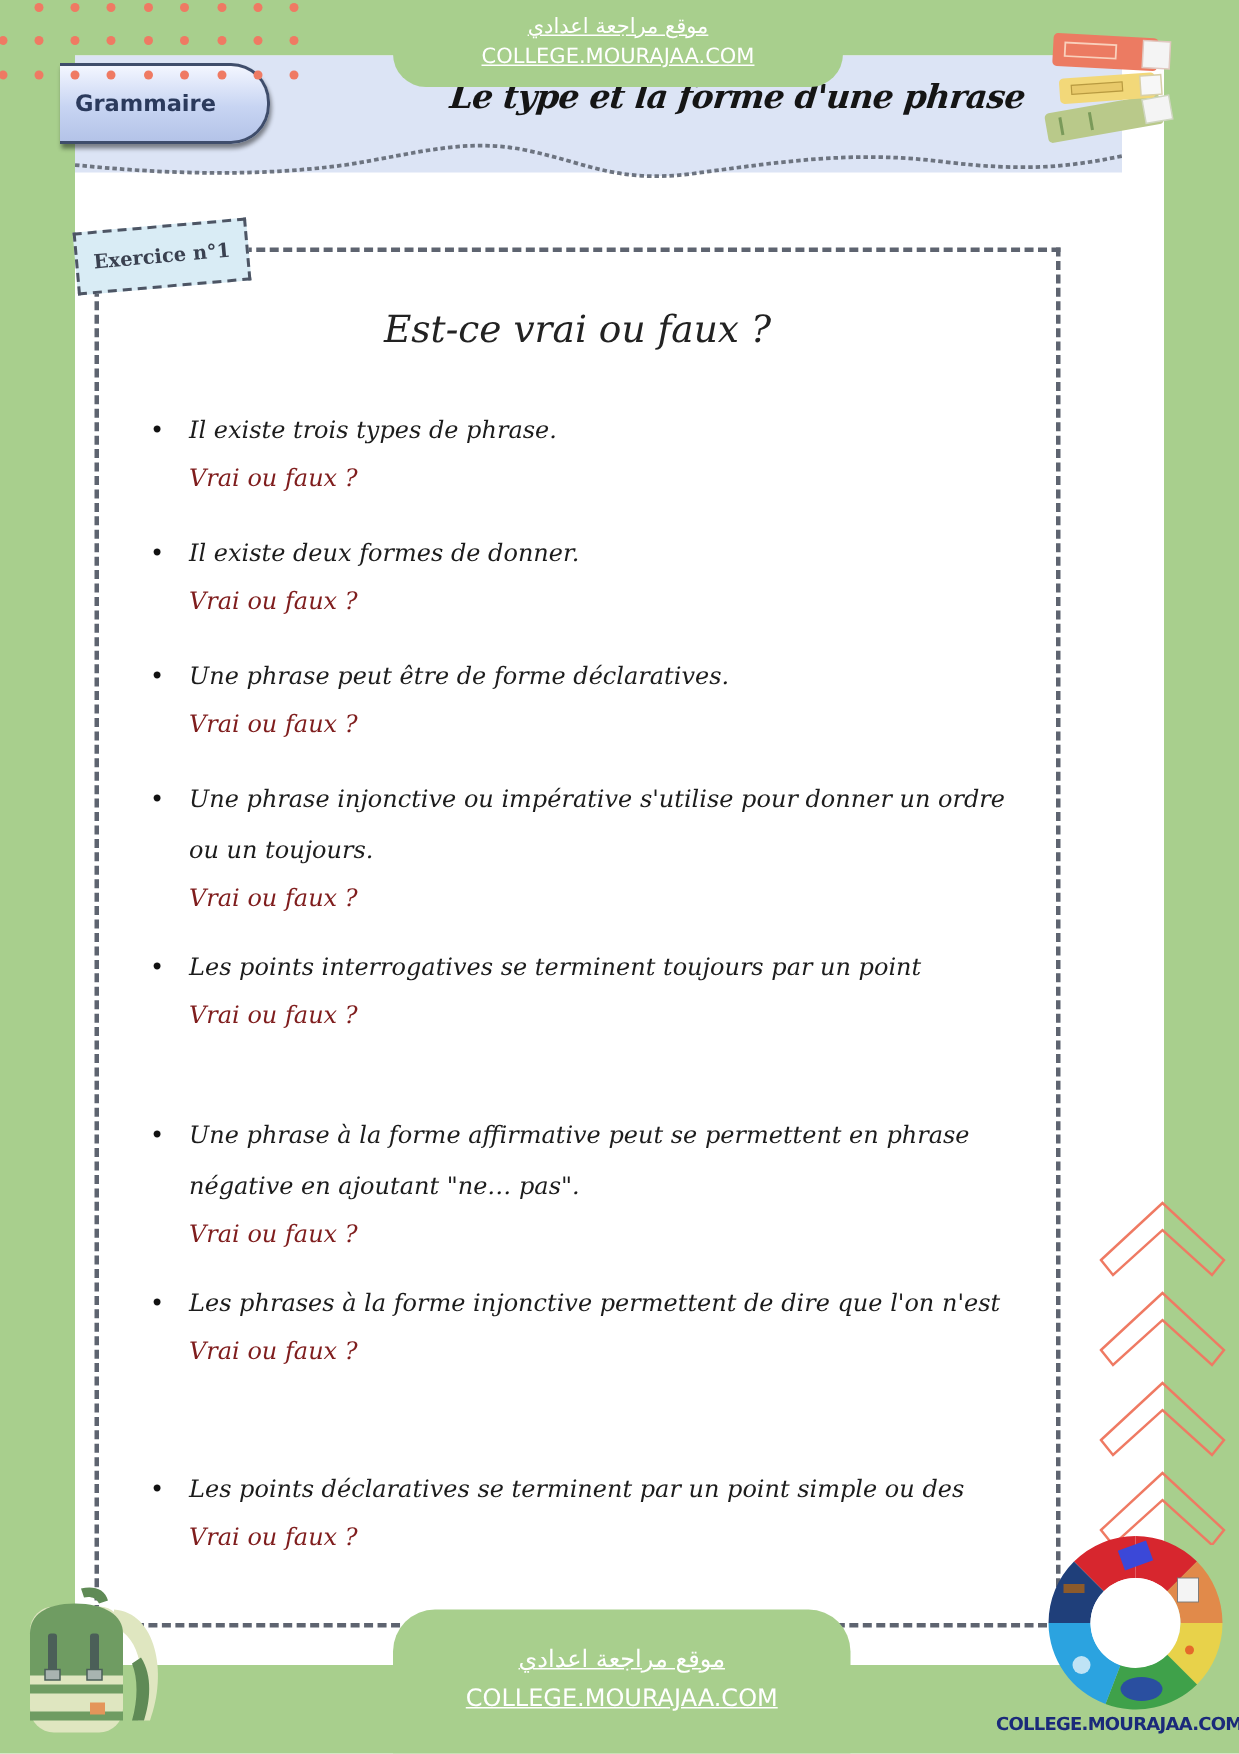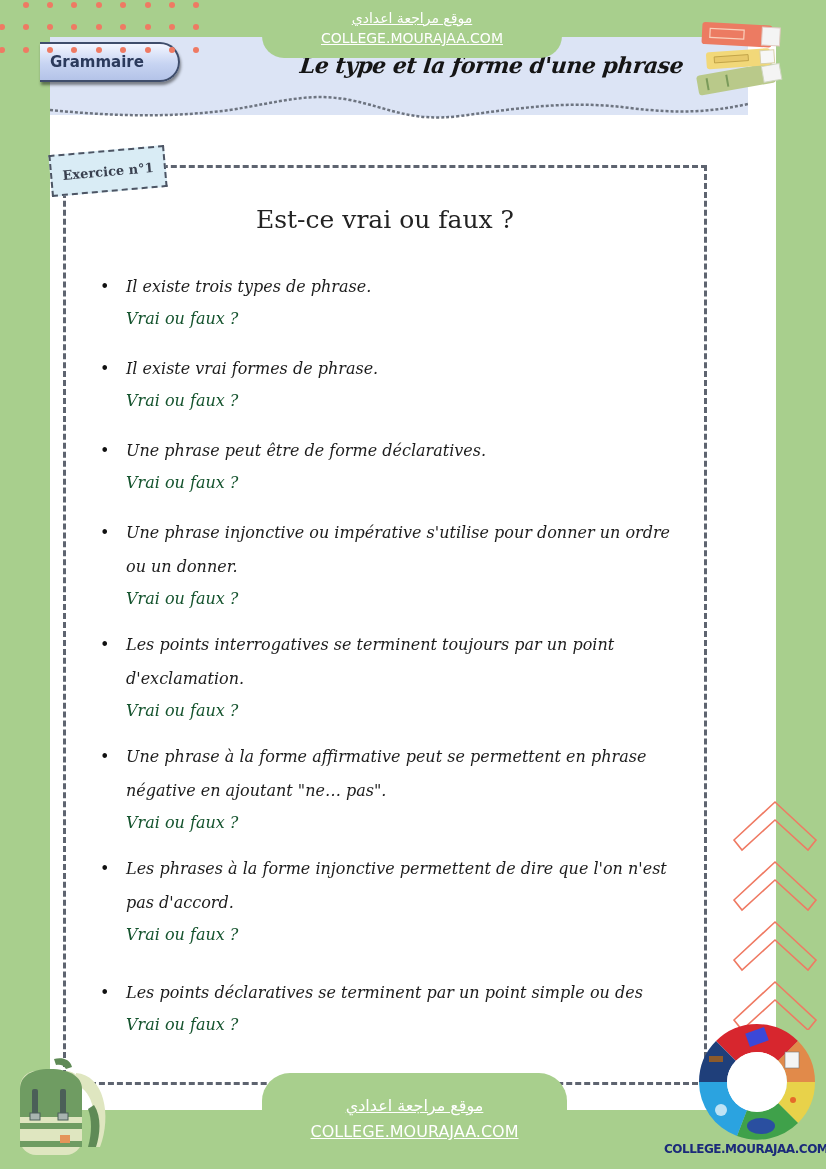--- a/index.html
+++ b/index.html
@@ -33,21 +33,21 @@
     width: 698px; height: 78px;
     background: #dce4f5;
   }
   .header-wave {
     position: absolute; left: 50px; top: 92px;
     width: 698px; height: 34px;
   }
   .grammaire-pill {
     position: absolute;
     left: 40px; top: 42px;
-    width: 140px; height: 40px;
+    width: 140px; height: 54px;
     border-radius: 0 26px 26px 0;
     background: linear-gradient(#f3f6ff, #c7d4f2 55%, #b4c3e8);
     border: 2px solid #3f4d6b;
     border-left: none;
     box-shadow: 1px 3px 3px rgba(0,0,0,0.45);
     display: flex; align-items: center;
     padding-left: 10px;
     font-family: "DejaVu Sans", sans-serif;
     font-weight: bold;
     font-size: 15px;
@@ -113,20 +113,21 @@
     font-weight: bold;
     font-size: 13px;
     color: #3a4150;
   }
   .exercise-heading {
     position: absolute;
     left: 63px; top: 205px;
     width: 644px;
     text-align: center;
     font-family: "DejaVu Serif", serif;
+    font-style: italic;
     font-size: 25px;
     color: #222;
   }
   .items {
     position: absolute;
     left: 100px; top: 270px;
     width: 580px;
   }
   .item { position: absolute; left: 0; width: 580px; }
   .item .line {
@@ -140,21 +141,21 @@
   .item .bullet {
     width: 26px; flex: none;
     font-size: 16px; font-style: normal;
     color: #111;
   }
   .item .text { flex: 1; }
   .item .answer {
     font-family: "DejaVu Serif", serif;
     font-style: italic;
     font-size: 16px;
-    color: #14532d;
+    color: #7f1d1d;
     line-height: 30px;
     padding-left: 26px;
   }
   
   .chevrons { position: absolute; left: 732px; top: 790px; width: 86px; height: 240px; }
   
   .backpack { position: absolute; left: 12px; top: 1055px; width: 100px; height: 105px; }
   
   .logo { position: absolute; left: 695px; top: 1020px; width: 124px; height: 124px; }
   .logo-text {
@@ -241,72 +242,64 @@
   <div class="item" style="top:0px">
     <div class="line">
         <span class="bullet">•</span>
         <span class="text">Il existe trois types de phrase.</span>
       </div>
     <div class="answer">Vrai ou faux ?</div>
   </div>
   <div class="item" style="top:82px">
     <div class="line">
         <span class="bullet">•</span>
-        <span class="text">Il existe vrai formes de phrase.</span>
+        <span class="text">Il existe deux formes de donner.</span>
       </div>
     <div class="answer">Vrai ou faux ?</div>
   </div>
   <div class="item" style="top:164px">
     <div class="line">
         <span class="bullet">•</span>
         <span class="text">Une phrase peut être de forme déclaratives.</span>
       </div>
     <div class="answer">Vrai ou faux ?</div>
   </div>
   <div class="item" style="top:246px">
     <div class="line">
         <span class="bullet">•</span>
         <span class="text">Une phrase injonctive ou impérative s'utilise pour donner un ordre</span>
       </div>
     <div class="line">
         <span class="bullet"></span>
-        <span class="text">ou un donner.</span>
+        <span class="text">ou un toujours.</span>
       </div>
     <div class="answer">Vrai ou faux ?</div>
   </div>
   <div class="item" style="top:358px">
     <div class="line">
         <span class="bullet">•</span>
         <span class="text">Les points interrogatives se terminent toujours par un point</span>
-      </div>
-    <div class="line">
-        <span class="bullet"></span>
-        <span class="text">d'exclamation.</span>
       </div>
     <div class="answer">Vrai ou faux ?</div>
   </div>
   <div class="item" style="top:470px">
     <div class="line">
         <span class="bullet">•</span>
         <span class="text">Une phrase à la forme affirmative peut se permettent en phrase</span>
       </div>
     <div class="line">
         <span class="bullet"></span>
         <span class="text">négative en ajoutant "ne… pas".</span>
       </div>
     <div class="answer">Vrai ou faux ?</div>
   </div>
   <div class="item" style="top:582px">
     <div class="line">
         <span class="bullet">•</span>
         <span class="text">Les phrases à la forme injonctive permettent de dire que l'on n'est</span>
-      </div>
-    <div class="line">
-        <span class="bullet"></span>
-        <span class="text">pas d'accord.</span>
       </div>
     <div class="answer">Vrai ou faux ?</div>
   </div>
   <div class="item" style="top:706px">
     <div class="line">
         <span class="bullet">•</span>
         <span class="text">Les points déclaratives se terminent par un point simple ou des</span>
       </div>
     <div class="answer">Vrai ou faux ?</div>
   </div>

